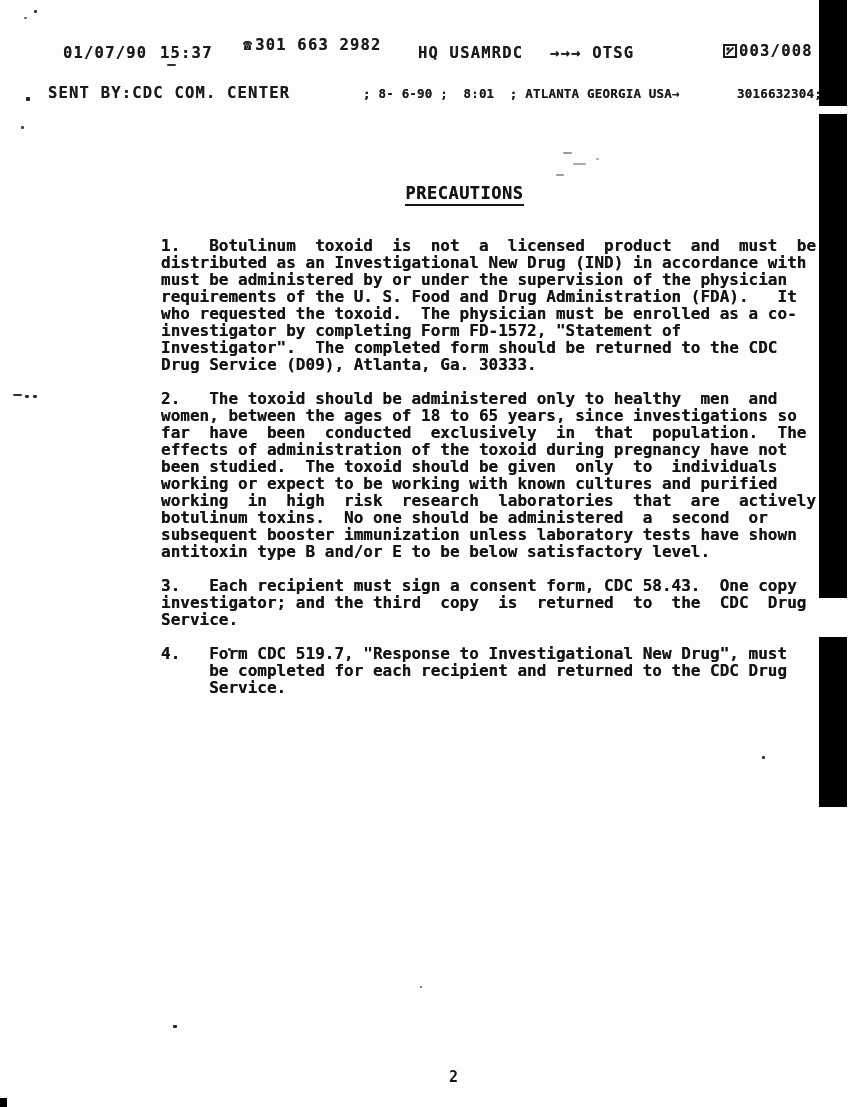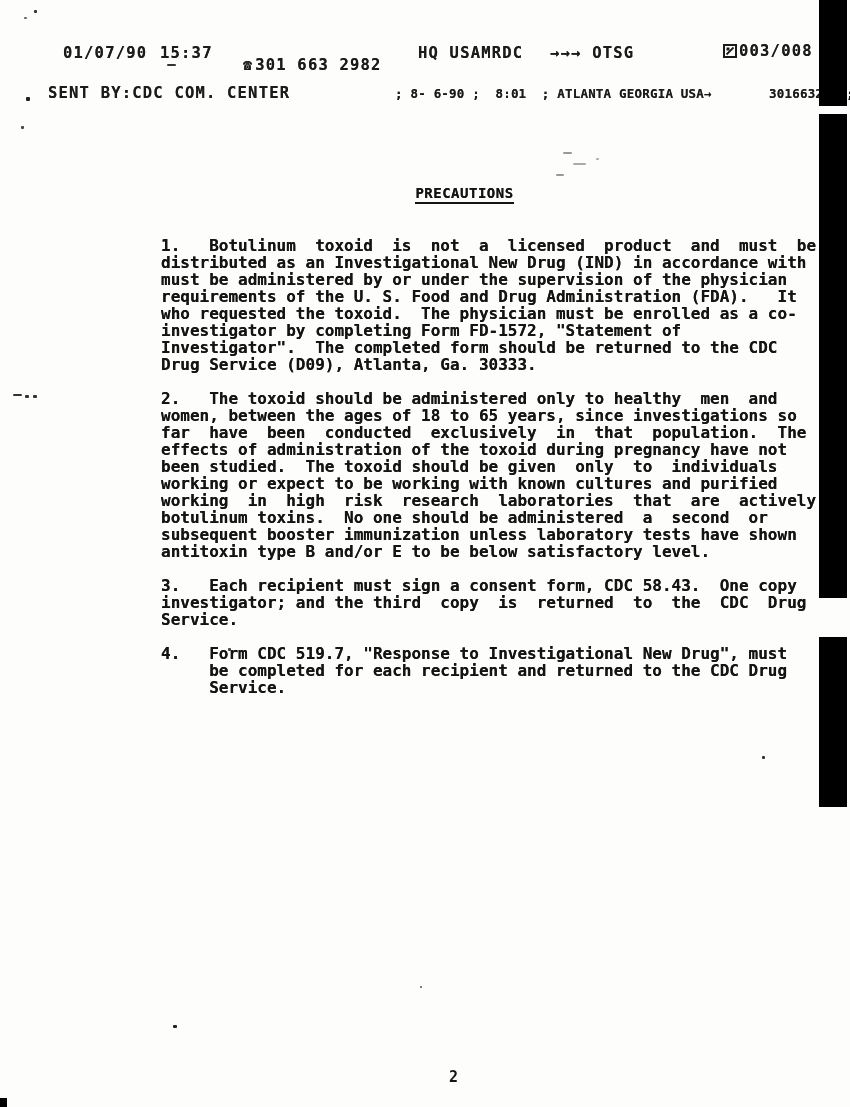--- a/index.html
+++ b/index.html
@@ -18,33 +18,32 @@
     font-weight:700;
     font-size:15.5px;
     letter-spacing:1.2px;
     white-space:pre;
     color:#1b1b1b;
     text-shadow:0 0 0.5px rgba(0,0,0,.7);
   }
   .h-seg.small {
     font-size:12.5px;
     letter-spacing:0.2px;
-    margin-left:32px;
   }
   .phone-glyph { font-size:15px; margin-right:2px; }
   .fax-box-icon { display:inline-block; vertical-align:-2px; margin-right:2px; }
 
   
   .doc-title {
     position:absolute; top:183px; left:137px; width:655px;
     text-align:center;
   }
   .doc-title span {
     font-family:"DejaVu Sans Mono", monospace;
-    font-weight:700; font-size:14px; letter-spacing:0.5px;
+    font-weight:700; font-size:17px; letter-spacing:0.5px;
     border-bottom:2px solid #141414; padding-bottom:1px;
     text-shadow:0 0 0.5px rgba(0,0,0,.8);
   }
   .doc-body { position:absolute; top:237px; left:137px; width:680px;margin-left:24px; }
   .para { margin:0 0 17px 0; }
   .line {
     font-family:"DejaVu Sans Mono", monospace;
     font-weight:700;
     font-size:16px; line-height:17px;
     white-space:pre;
@@ -59,21 +58,21 @@
   .scan-bar { position:absolute; left:819px; width:28px; background:#000; }
   .corner-nub { position:absolute; left:0; top:1098px; width:7px; height:9px; background:#000; }
   .mark { position:absolute; border-radius:1px; }
 </style>
 </head>
 <body>
 
 <div>
   <span class="h-seg" style="top:44px; left:63px;">01/07/90</span>
   <span class="h-seg" style="top:44px; left:160px;">15:37</span>
-  <span class="h-seg" style="top:56px; left:243px;"><span class="phone-glyph">☎</span><span>301 663 2982</span></span>
+  <span class="h-seg" style="top:36px; left:243px;"><span class="phone-glyph">☎</span><span>301 663 2982</span></span>
   <span class="h-seg" style="top:44px; left:418px;">HQ USAMRDC</span>
   <span class="h-seg" style="top:44px; left:550px;"><span>→→→</span><span> </span><span>OTSG</span></span>
   <span class="h-seg" style="top:42px; left:723px;"><span class="fax-box-icon"><svg width="14" height="14" viewBox="0 0 14 14">
           <rect x="1" y="1" width="12" height="12" fill="none" stroke="#1b1b1b" stroke-width="2"></rect>
           <path d="M3.5 10.5 L10.5 3.5" stroke="#1b1b1b" stroke-width="1.8" fill="none"></path>
           <rect x="3.5" y="3.5" width="3" height="3" fill="#1b1b1b"></rect>
         </svg></span><span>003/008</span></span>
 </div>
 
 <div>

